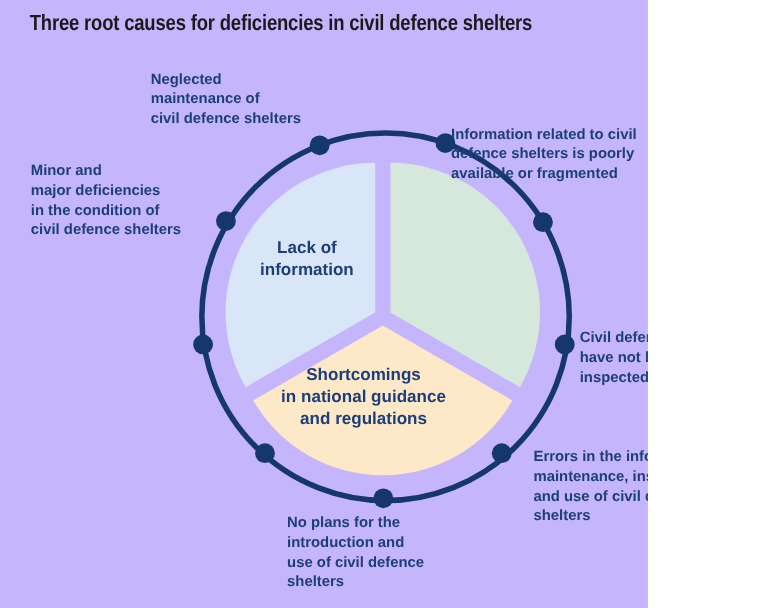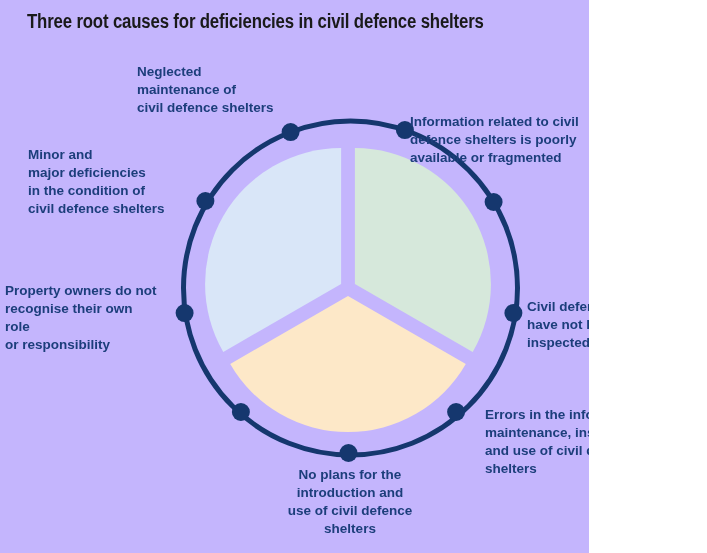--- a/index.html
+++ b/index.html
@@ -18,21 +18,21 @@
   .callout{
     position:absolute;
     font-size:13.5px;font-weight:600;line-height:1.34;
     color:#1c3e7b;white-space:pre-line;
   }
   .seg-label{
     position:absolute;text-align:center;
     font-size:15.5px;font-weight:600;line-height:1.3;
     color:#1c3e7b;white-space:pre-line;
   }
-  .ta-r{text-align:left}.ta-l{text-align:left}.ta-c{text-align:center}
+  .ta-r{text-align:left}.ta-l{text-align:left}.ta-c{text-align:left}
 </style>
 </head>
 <body>
 
 <div class="stage">
 
   <div class="title">Three root causes for deficiencies in civil defence shelters</div>
 
   <svg class="diagram-svg" width="707" height="553" viewBox="0 0 707 553">
 
@@ -46,39 +46,41 @@
     <circle cx="404.9" cy="130.1" r="9" fill="#15376e"></circle>
     <circle cx="493.6" cy="202.0" r="9" fill="#15376e"></circle>
     <circle cx="513.4" cy="313.1" r="9" fill="#15376e"></circle>
     <circle cx="456.1" cy="412.0" r="9" fill="#15376e"></circle>
     <circle cx="348.5" cy="453.0" r="9" fill="#15376e"></circle>
     <circle cx="240.9" cy="412.0" r="9" fill="#15376e"></circle>
     <circle cx="184.6" cy="313.1" r="9" fill="#15376e"></circle>
     <circle cx="205.4" cy="201.0" r="9" fill="#15376e"></circle>
   </svg>
 
+  <div class="seg-label" style="left:204px;top:216px;width:150px;">Lack of
+information</div>
+  <div class="seg-label" style="left:223px;top:331px;width:215px;">Shortcomings
+in national guidance
+and regulations</div>
 
   <div class="callout ta-r" style="left:137px;top:63px;width:150px;">Neglected
 maintenance of
 civil defence shelters</div>
   <div class="callout ta-l" style="left:410px;top:65px;width:185px;margin-top:48px;">Information related to civil
 defence shelters is poorly
 available or fragmented</div>
   <div class="callout ta-l" style="left:527px;top:298px;width:175px;">Civil defence shelters
 have not been regularly
 inspected</div>
   <div class="callout ta-l" style="left:485px;top:406px;width:195px;">Errors in the information,
 maintenance, inspection
 and use of civil defence
 shelters</div>
   <div class="callout ta-c" style="left:261px;top:466px;width:178px;">No plans for the
 introduction and
 use of civil defence
 shelters</div>
-  <div class="callout ta-r" style="left:5px;top:282px;width:156px;">Property owners do not
-recognise their own role
-or responsibility</div>
   <div class="callout ta-r" style="left:28px;top:146px;width:150px;">Minor and
 major deficiencies
 in the condition of
 civil defence shelters</div>
 
 </div>
 
 </body></html>

